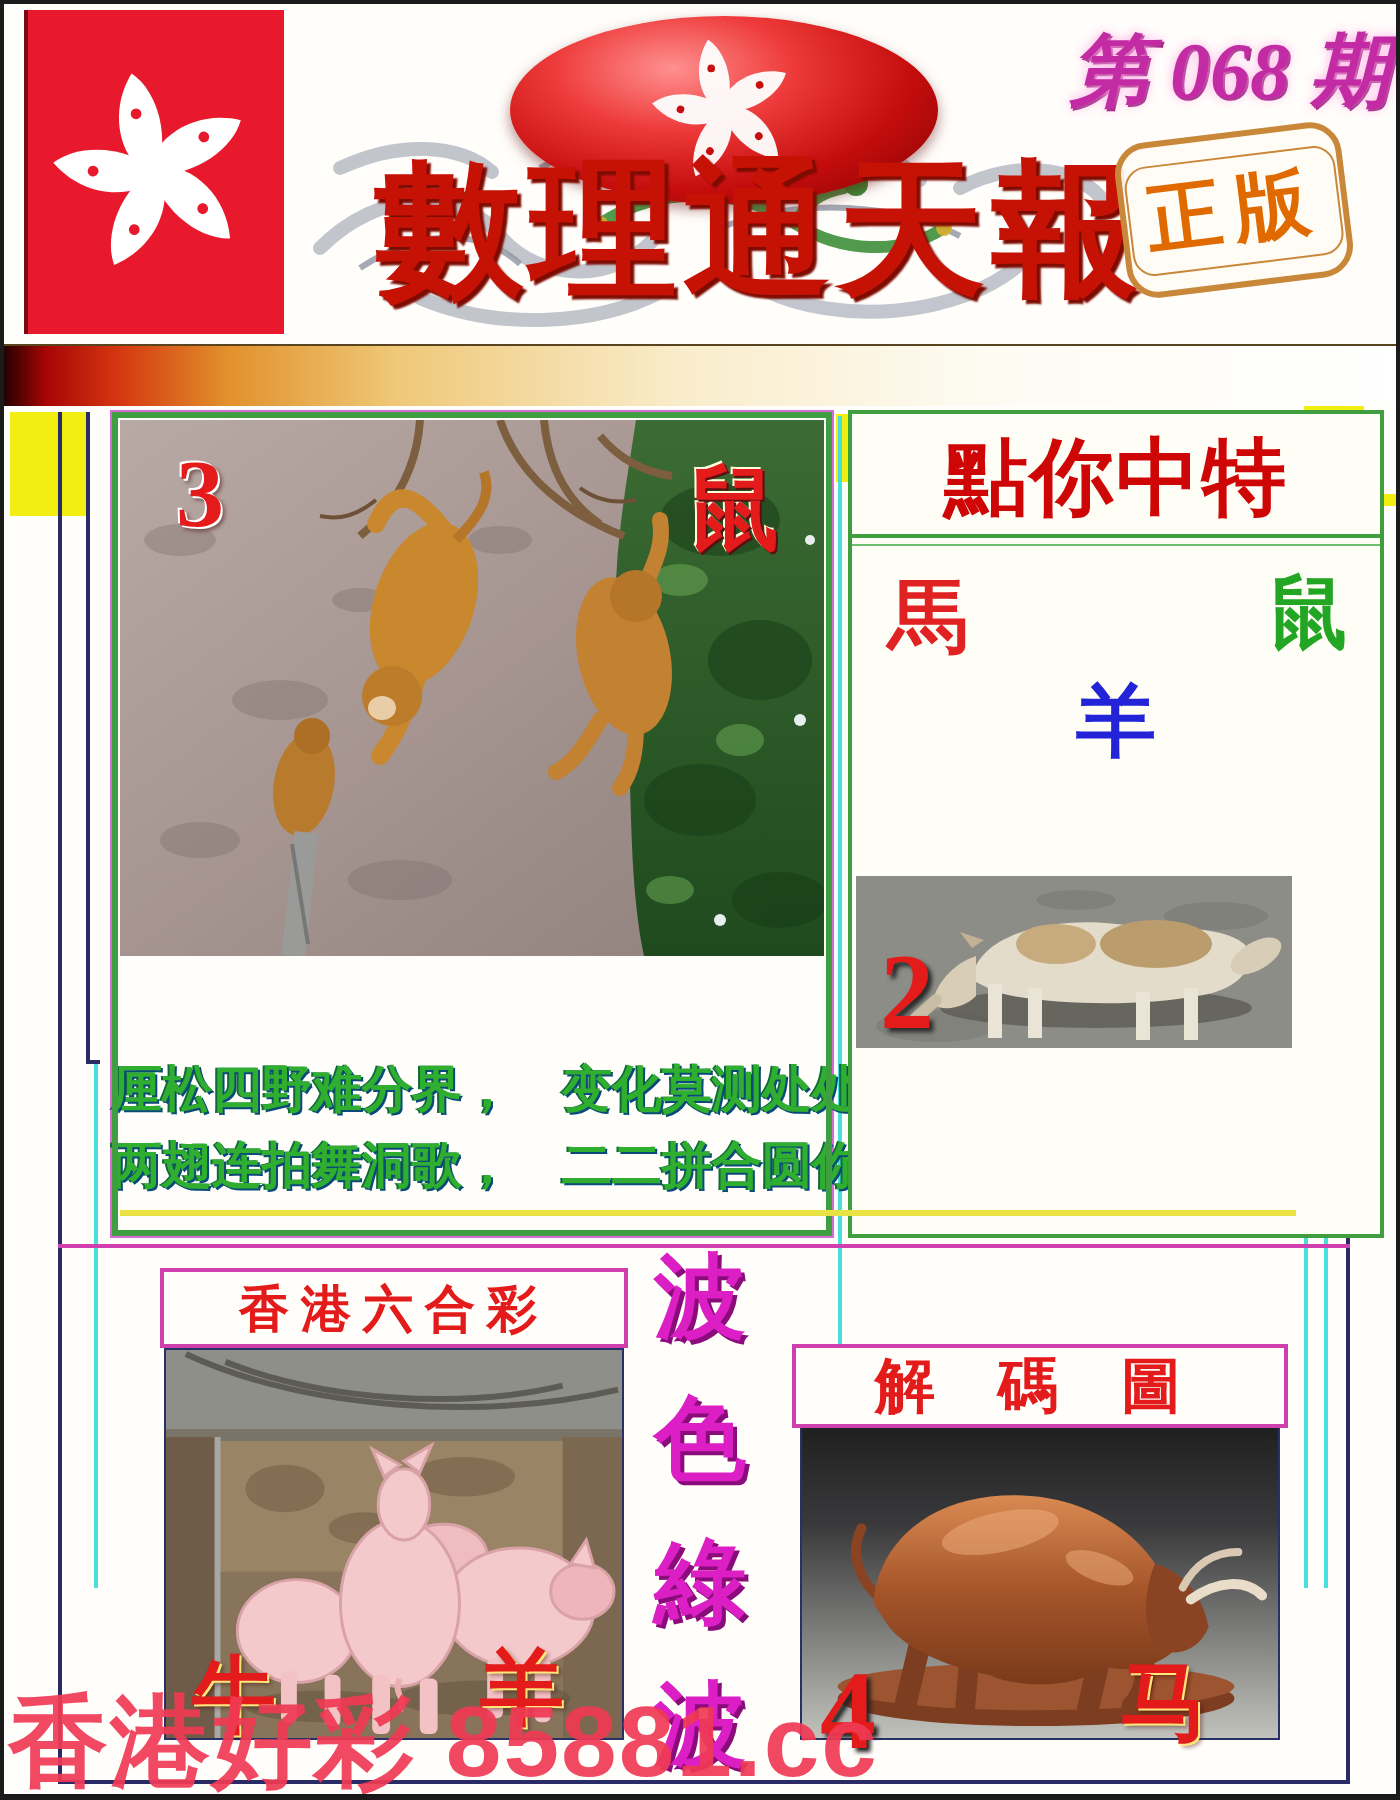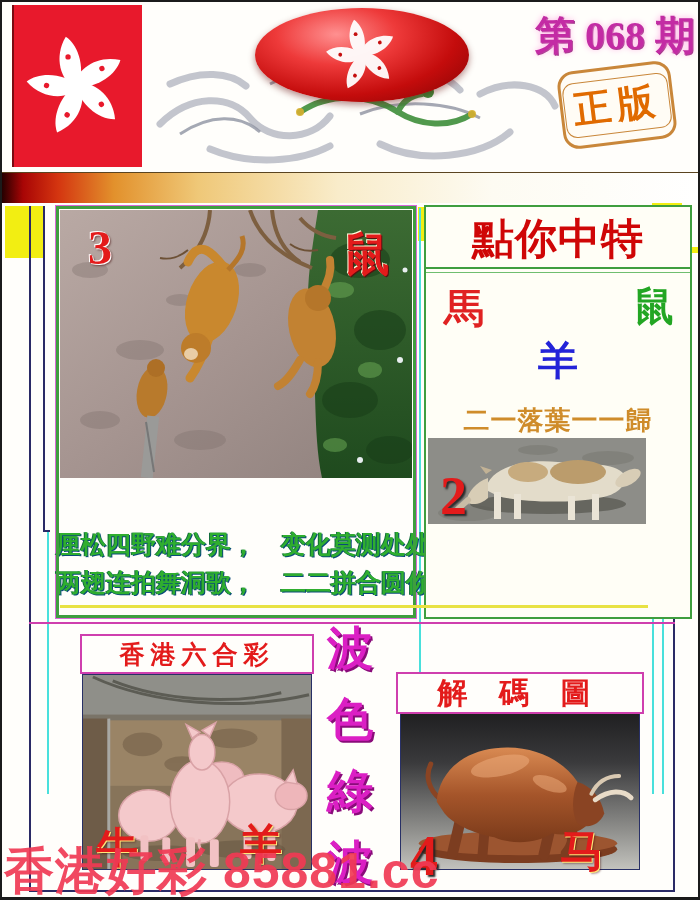--- a/index.html
+++ b/index.html
@@ -18,21 +18,21 @@
   .masthead{left:183px;top:72px;width:390px;z-index:4;text-align:center;
         font-size:74px;line-height:1.15;font-weight:bold;color:#c61205;letter-spacing:3px;
         text-shadow:2px 2px 1px #7d0b00;white-space:nowrap;}
   .badge-wrap{left:558px;top:64px;width:108px;height:72px;transform:rotate(-7deg);z-index:5;
         border:3px solid #c9873a;border-radius:16px;background:rgba(255,252,244,.93);
         display:flex;align-items:center;justify-content:center;}
   .badge-inner{border:1px solid #c9873a;border-radius:11px;padding:1px 8px;
         font-size:38px;font-weight:bold;color:#e06a00;letter-spacing:6px;white-space:nowrap;}
   .issue{left:528px;top:6px;width:170px;text-align:center;z-index:5;
         font-size:40px;font-weight:bold;color:#c32ba4;white-space:nowrap;
-        text-shadow:0 0 6px #ffaae4,1px 1px 0 #8a1070;}
+        text-shadow:0 0 6px #ffaae4,1px 1px 0 #8a1070;font-style:italic;}
   .band{left:0;top:170px;width:700px;height:30px;z-index:2;border-top:1px solid #5a4420;
         background:linear-gradient(90deg,#250000 0%,#a80505 3%,#d43510 8%,#e2912c 16%,
                    #efc878 28%,#f9ecca 48%,#fdfbf2 70%,#ffffff 100%);}
   
   .yellow{background:#f2ee12;}
   .navy{background:#2a2a66;}
   .cyan{background:#49e0dc;}
   .magenta-rule{background:#cf3fae;}
   .gold-rule{background:#e8e243;}
   
@@ -172,20 +172,21 @@
           </g>
         <g transform="rotate(288)">
             <path d="M0,3 C -15,-4 -21,-26 -10,-44 C 2,-36 8,-14 0,3 Z"></path>
             <circle cx="-8" cy="-26" r="2.4" fill="#c40c0c"></circle>
           </g>
         <circle cx="0" cy="0" r="3.2"></circle>
       </g>
     </svg>
   </div>
 
+  <div class="abs masthead">數理通天報</div>
 
   <div class="abs badge-wrap">
     <div class="badge-inner">正版</div>
   </div>
 
   <div class="abs issue">第 068 期</div>
 
   <div class="abs band"></div>
 
   <div class="line yellow" style="left:3px;top:204px;width:38px;height:52px;"></div>
@@ -285,21 +286,20 @@
     <div class="green-frame"></div>
   </div>
 
   <div class="abs panel-pick">
     <div class="pick-title">點你中特</div>
     <div class="pick-rule1"></div>
     <div class="pick-rule2"></div>
     <div class="zo red">馬</div>
     <div class="zo green">鼠</div>
     <div class="zo blue">羊</div>
-    <div class="pick-phrase">二一落葉一一歸</div>
     <svg class="dog-photo" viewBox="0 0 218 86" preserveAspectRatio="none">
       <rect width="218" height="86" fill="#8d8d88"></rect>
       <g fill="#77776f" opacity=".5">
         <ellipse cx="40" cy="75" rx="30" ry="8"></ellipse>
           <ellipse cx="180" cy="20" rx="26" ry="7"></ellipse>
           <ellipse cx="110" cy="12" rx="20" ry="5"></ellipse>
       </g>
       <ellipse cx="120" cy="66" rx="78" ry="10" fill="#55554e" opacity=".7"></ellipse>
       <path d="M58,52 C 60,30 96,20 130,24 C 160,27 186,24 196,36 C 200,48 188,58 170,60 C 140,66 90,64 70,58 Z" fill="#e3dcca"></path>
       <ellipse cx="150" cy="34" rx="28" ry="12" fill="#bb9c6c"></ellipse>

